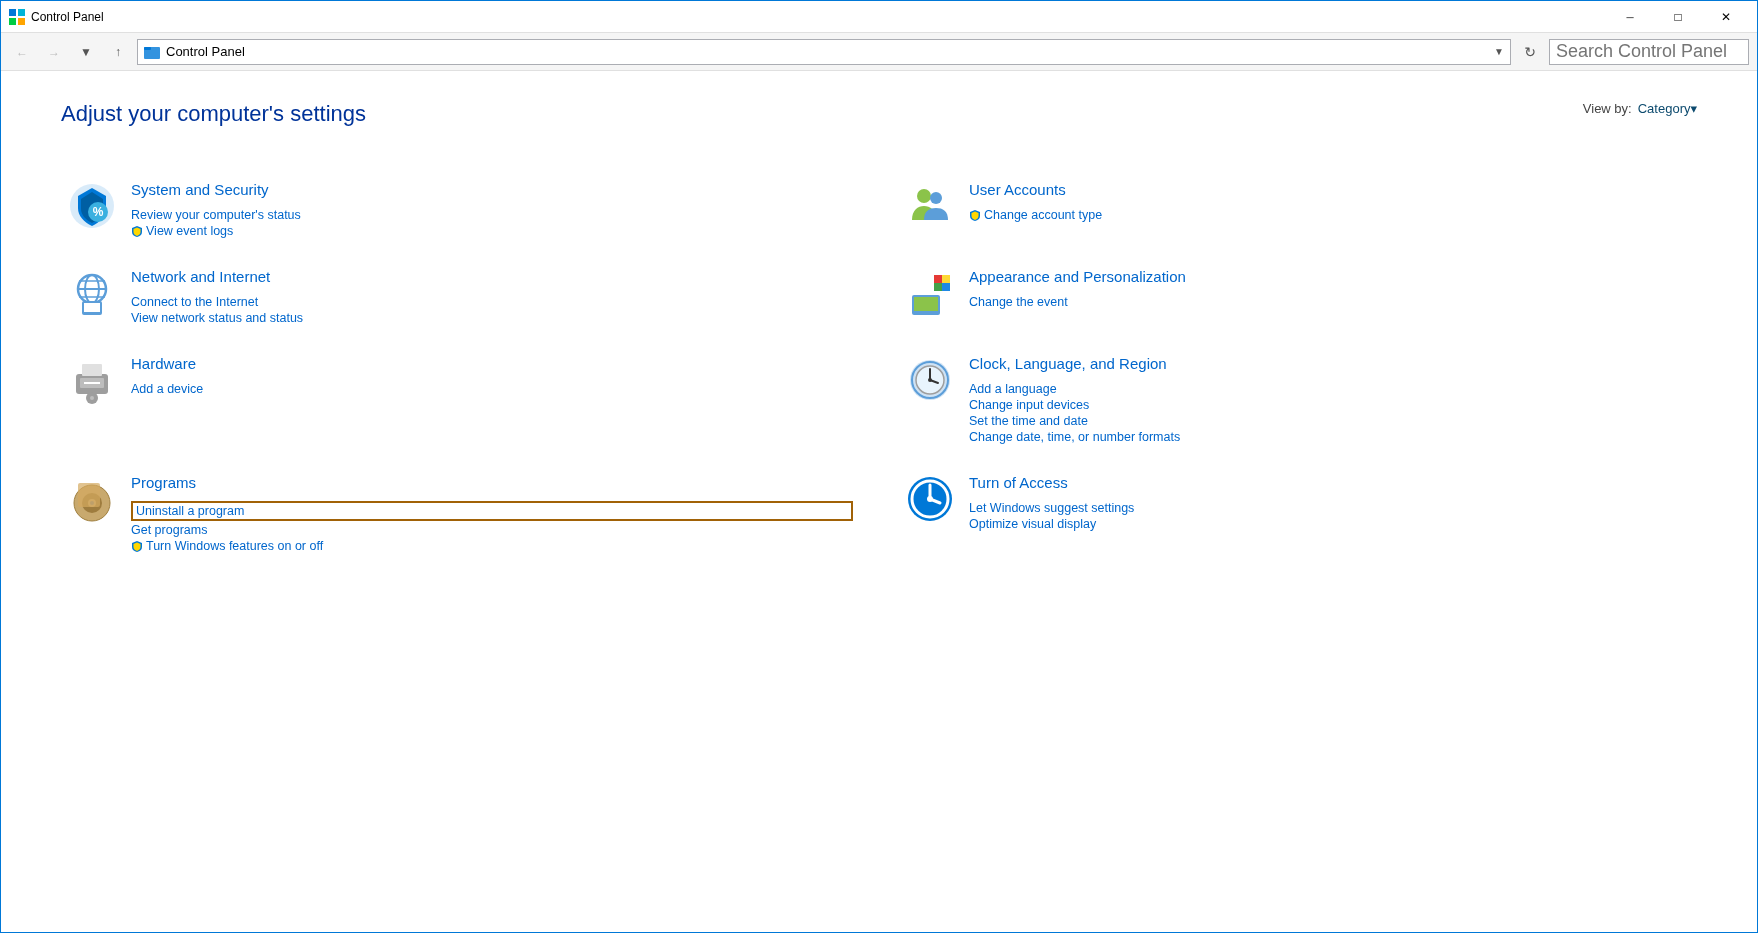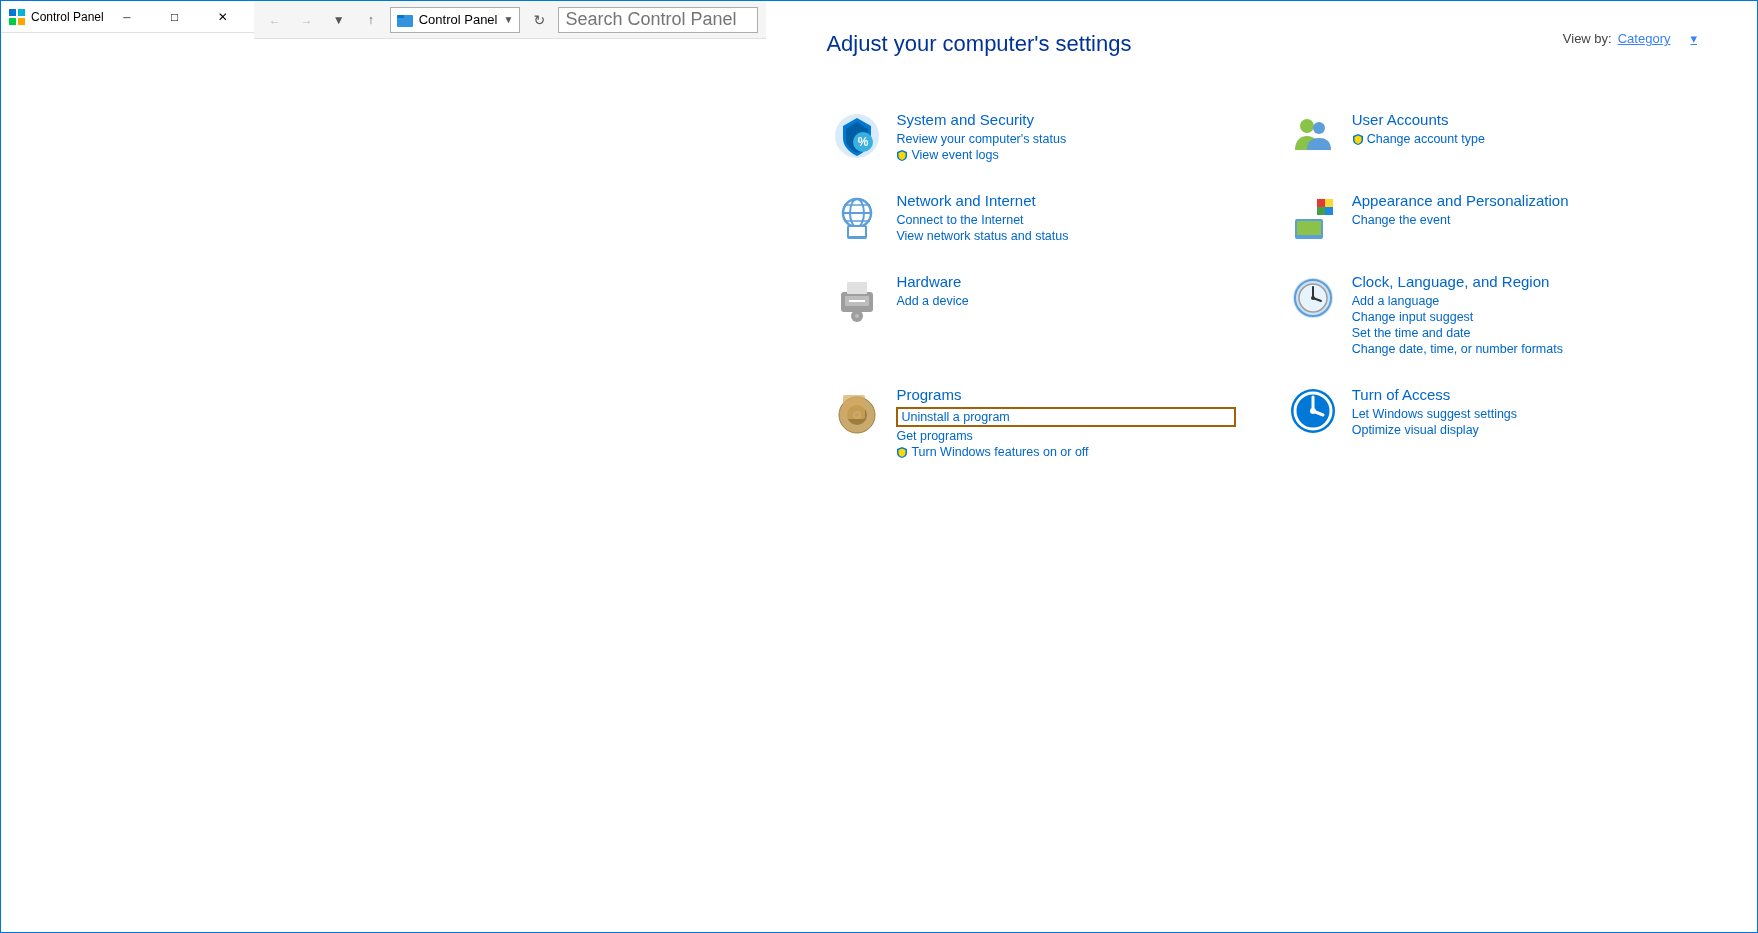--- a/index.html
+++ b/index.html
@@ -11,21 +11,21 @@
       overflow: hidden;
     }
 
     
     .window {
       width: 1758px;
       height: 933px;
       background: #fff;
       border: 1px solid #0078d7;
       display: flex;
-      flex-direction: row;
+      flex-direction: column;
     }
 
     
     .title-bar {
       background: #fff;
       border-bottom: 1px solid #e0e0e0;
       height: 32px;
       display: flex;
       align-items: center;
       padding: 0 8px;
@@ -152,27 +152,26 @@
       font-weight: normal;
     }
     .view-by {
       display: flex;
       align-items: center;
       gap: 6px;
       font-size: 13px;
       color: #444;
     }
     .view-by-link {
-      color: #3b82f6;
+      color: #0c4a6e;
       cursor: pointer;
       font-size: 13px;
       display: flex;
       align-items: center;
-      gap: 20px;
-      text-decoration: underline;
+      gap: 0;
     }
 
     
     .categories-grid {
       display: grid;
       grid-template-columns: 1fr 1fr;
       gap: 10px 40px;
     }
 
     .category-item {
@@ -197,21 +196,21 @@
 
     .cat-title {
       font-size: 15px;
       color: #0066cc;
       cursor: pointer;
       text-decoration: none;
       display: inline-block;
     }
 
     .cat-links {
-      margin-top: 3px;
+      margin-top: 9px;
       display: flex;
       flex-direction: column;
       gap: 2px;
     }
 
     .cat-link {
       font-size: 12.5px;
       color: #0066cc;
       cursor: pointer;
       display: flex;
@@ -435,21 +434,21 @@
             <circle cx="24" cy="24" r="14" fill="none" stroke="#9e9e9e" stroke-width="1.5"></circle>
             <line x1="24" y1="24" x2="24" y2="13" stroke="#333" stroke-width="2" stroke-linecap="round"></line>
             <line x1="24" y1="24" x2="32" y2="27" stroke="#333" stroke-width="2" stroke-linecap="round"></line>
             <circle cx="24" cy="24" r="2" fill="#333"></circle>
           </svg>
         </div>
         <div class="cat-content">
           <a class="cat-title">Clock, Language, and Region</a>
           <div class="cat-links">
             <span class="cat-link">Add a language</span>
-            <span class="cat-link">Change input suggest</span>
+            <span class="cat-link">Change input devices</span>
             <span class="cat-link">Set the time and date</span>
             <span class="cat-link">Change date, time, or number formats</span>
           </div>
         </div>
       </div>
 
       <div class="category-item">
         <div class="cat-icon">
           <svg width="48" height="48" viewBox="0 0 48 48">
 

